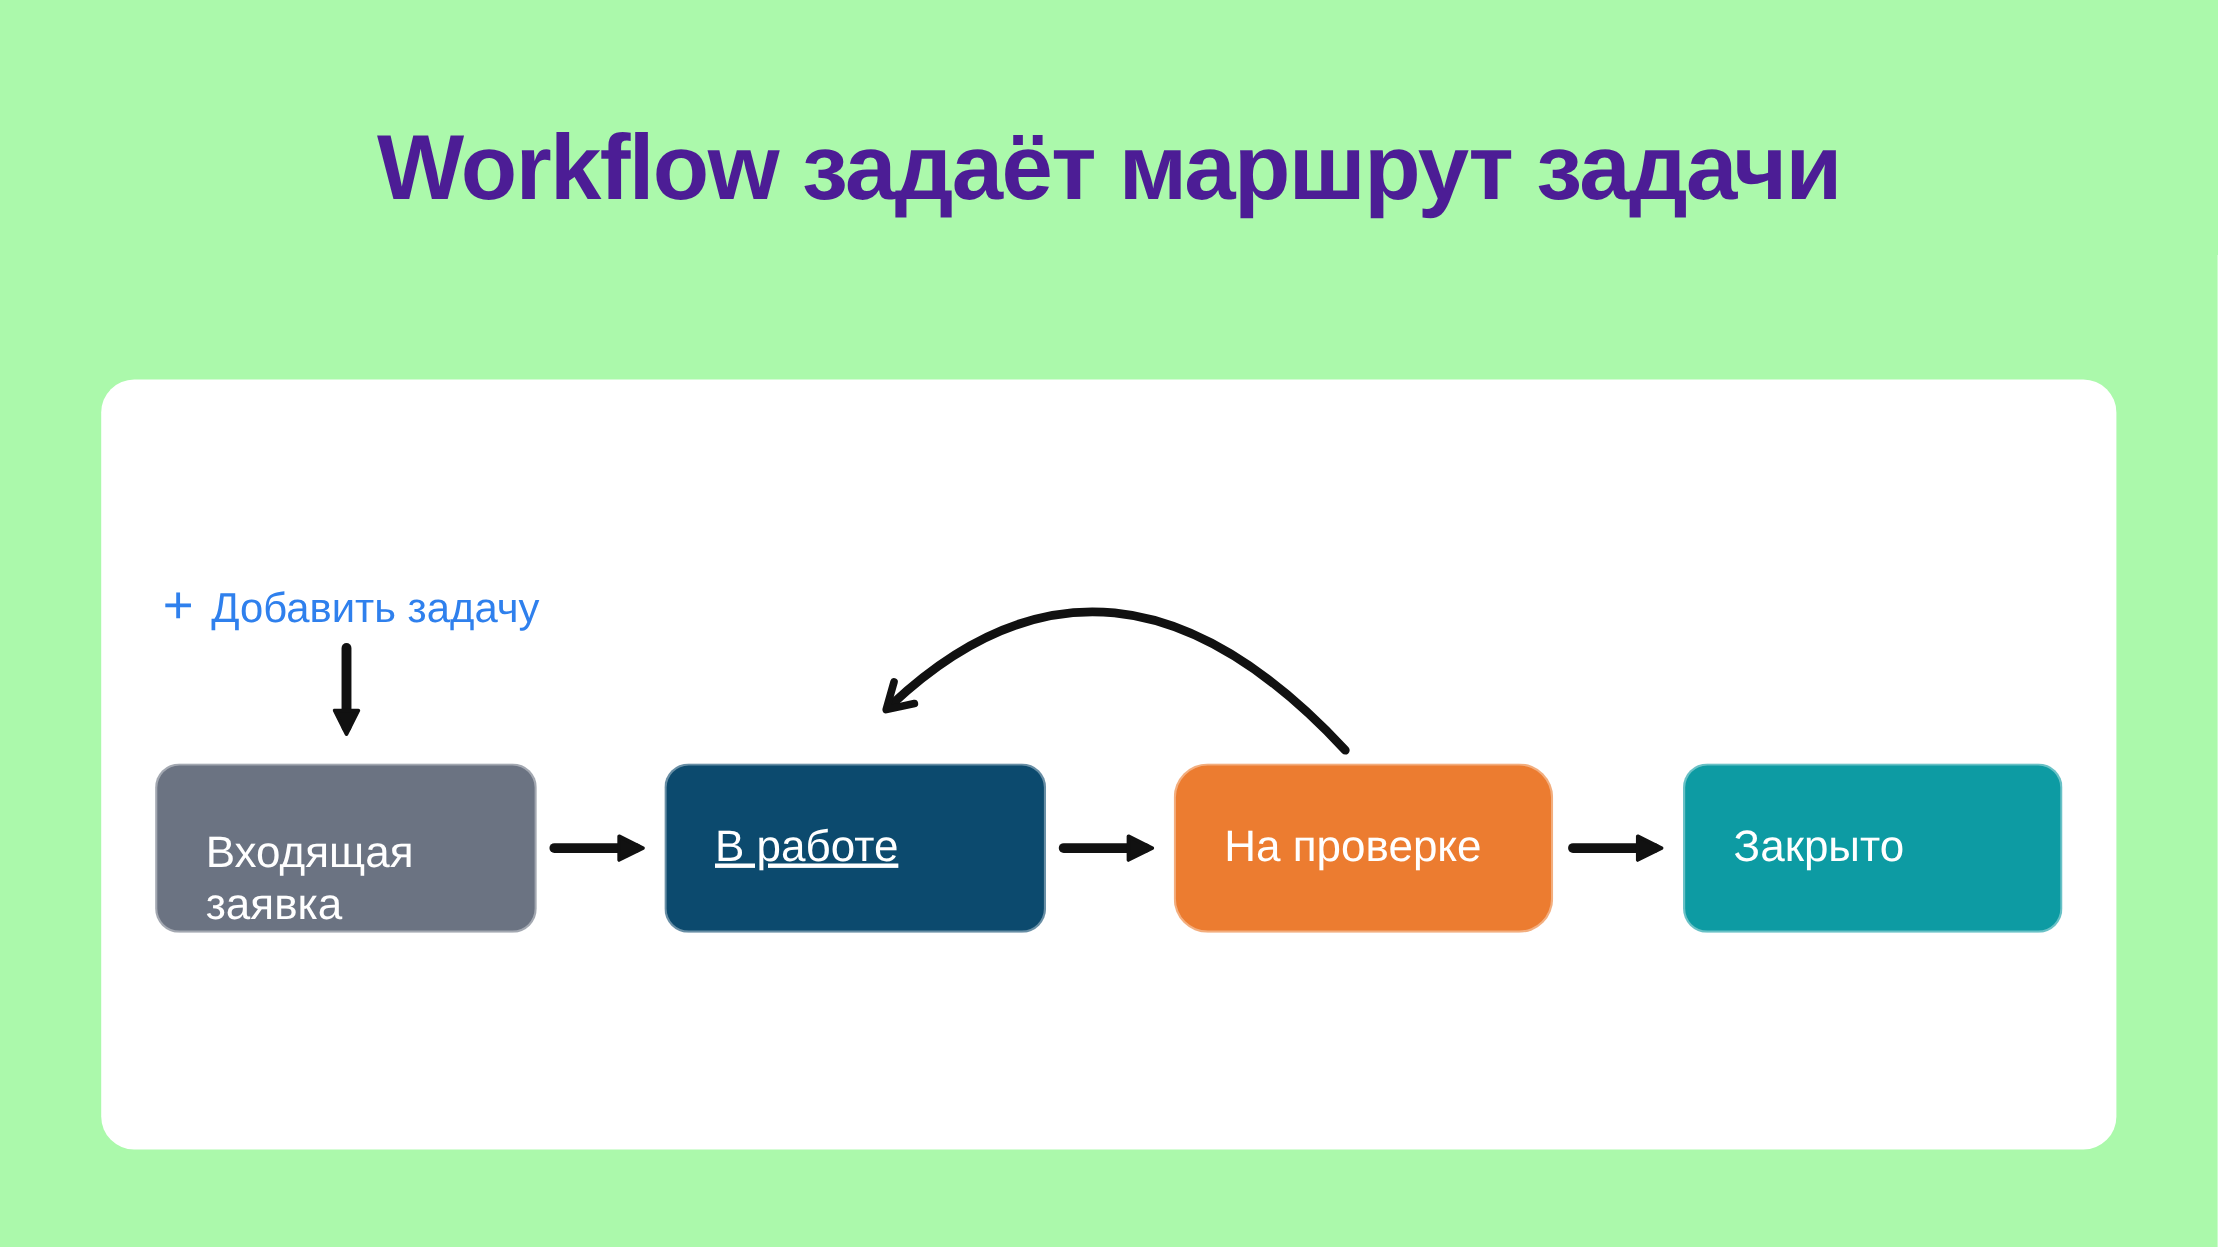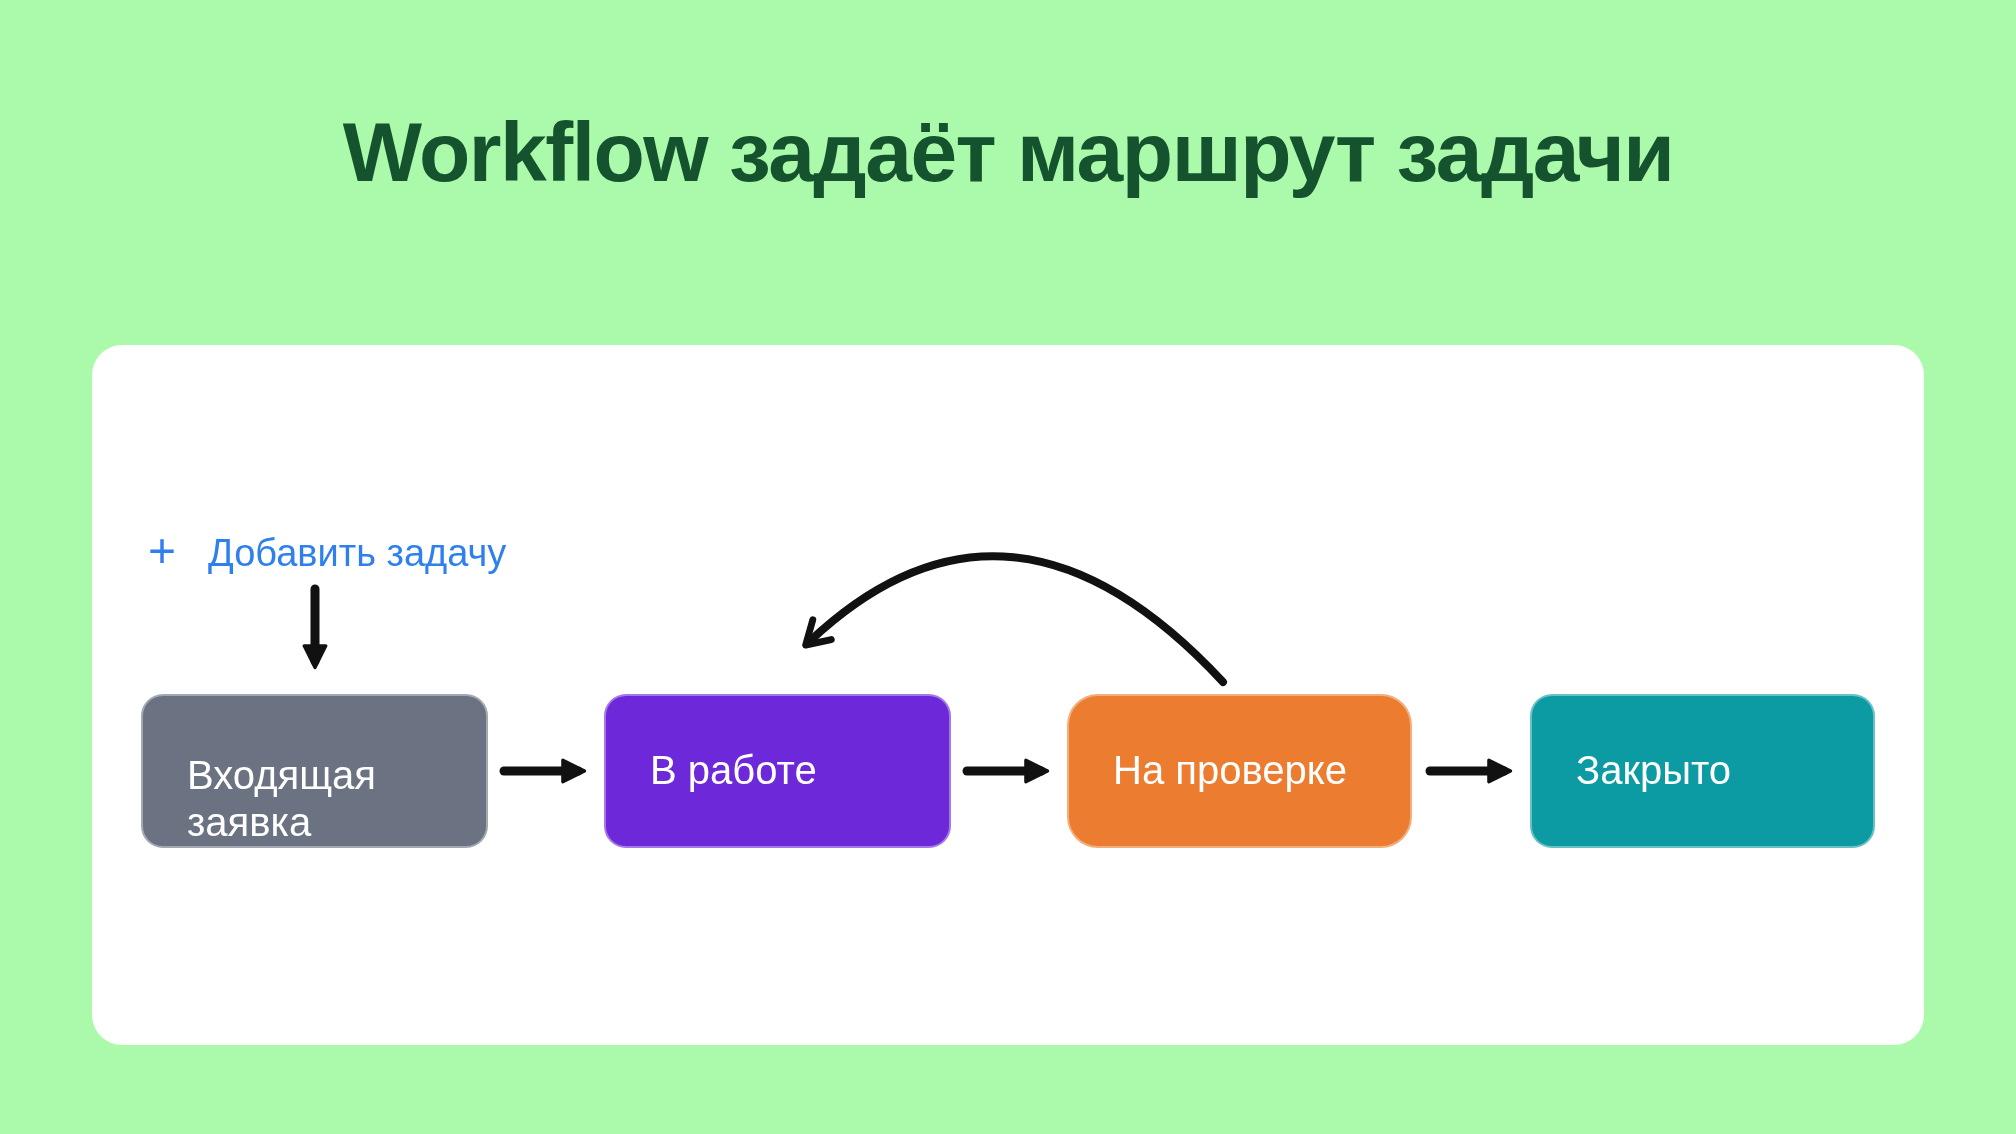--- a/index.html
+++ b/index.html
@@ -42,21 +42,20 @@
   }
   .add-task .plus {
     font-size: 48px;
     font-weight: 300;
     line-height: 1;
     transform: translateY(-2px);
   }
   .add-task .add-label {
     font-size: 38px;
     font-weight: 500;
-    margin-left: 16px;
   }
   .stage {
     position: absolute;
     top: 349px;
     height: 154px;
     box-sizing: border-box;
     border-radius: 22px;
     border: 2px solid rgba(255,255,255,0.38);
     display: flex;
     align-items: center;
@@ -81,34 +80,34 @@
     stroke: #111111;
     fill: none;
     stroke-linecap: round;
   }
 </style>
 </head>
 <body>
 
 <div class="page" style="background: rgb(171, 249, 171);">
 
-  <h1 class="page-title" style="color: #14532d;">Workflow задаёт маршрут задачи</h1>
+  <h1 class="page-title" style="color: #4c1d95;">Workflow задаёт маршрут задачи</h1>
 
   <div class="card">
 
     <div class="add-task" style="color: rgb(47, 128, 237);">
       <span class="plus">+</span>
       <span class="add-label">Добавить задачу</span>
     </div>
 
     <div class="stage s0" style="background: rgb(107, 115, 130); align-items: flex-end;">
       <span>Входящая заявка</span>
     </div>
 
-    <div class="stage s1" style="background: #6d28d9;">
+    <div class="stage s1" style="background: #0c4a6e; text-decoration: underline;">
       <span>В работе</span>
     </div>
 
     <div class="stage s2" style="background: rgb(236, 124, 48);">
       <span>На проверке</span>
     </div>
 
     <div class="stage s3" style="background: rgb(13, 155, 163);">
       <span>Закрыто</span>
     </div>

